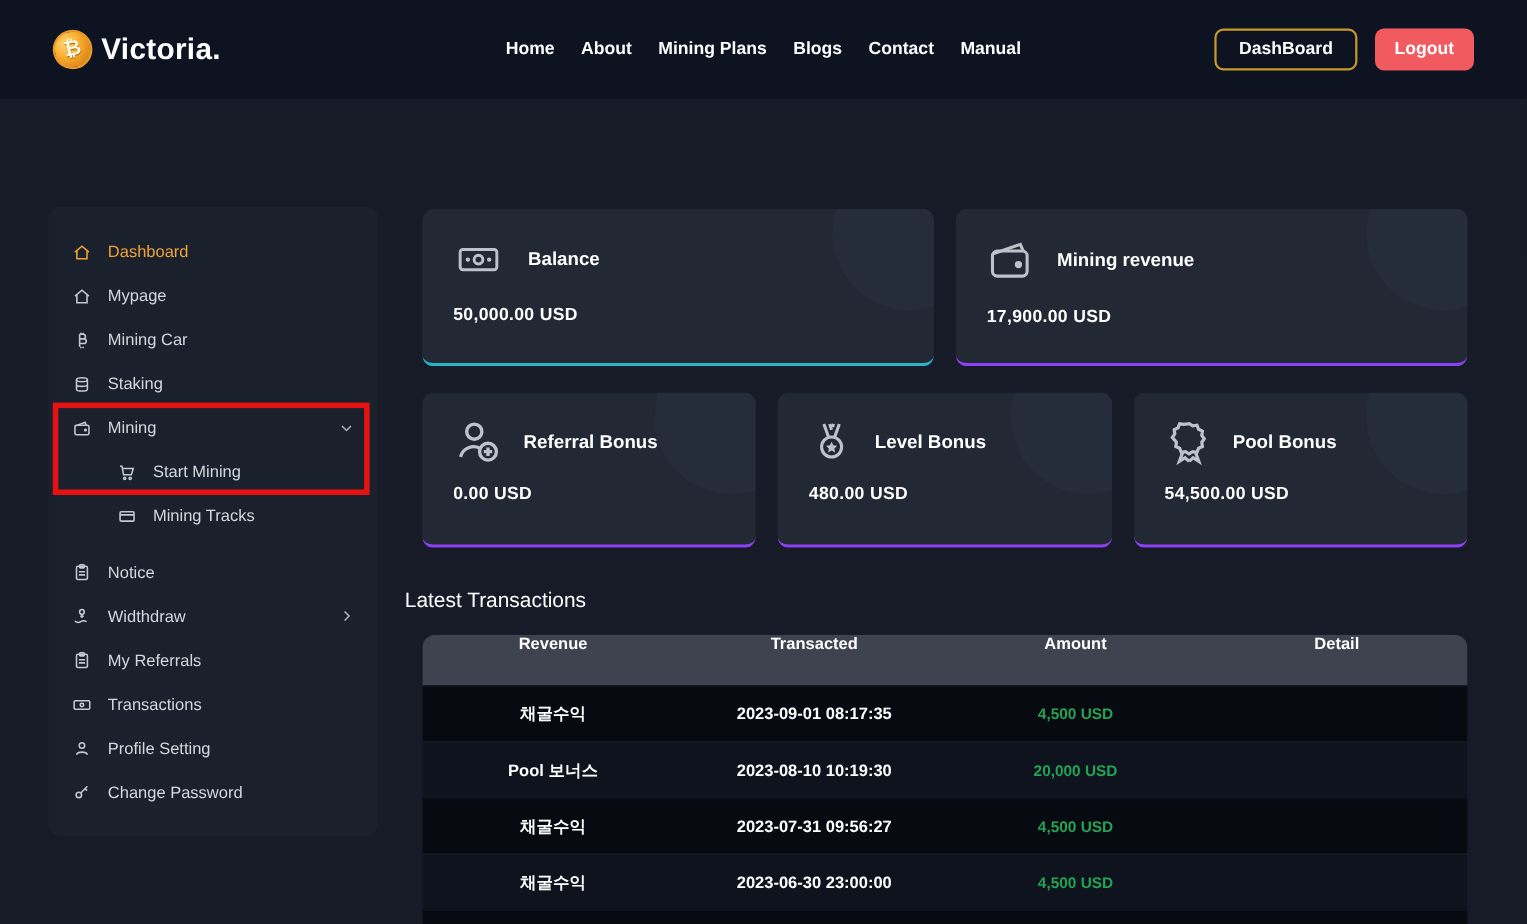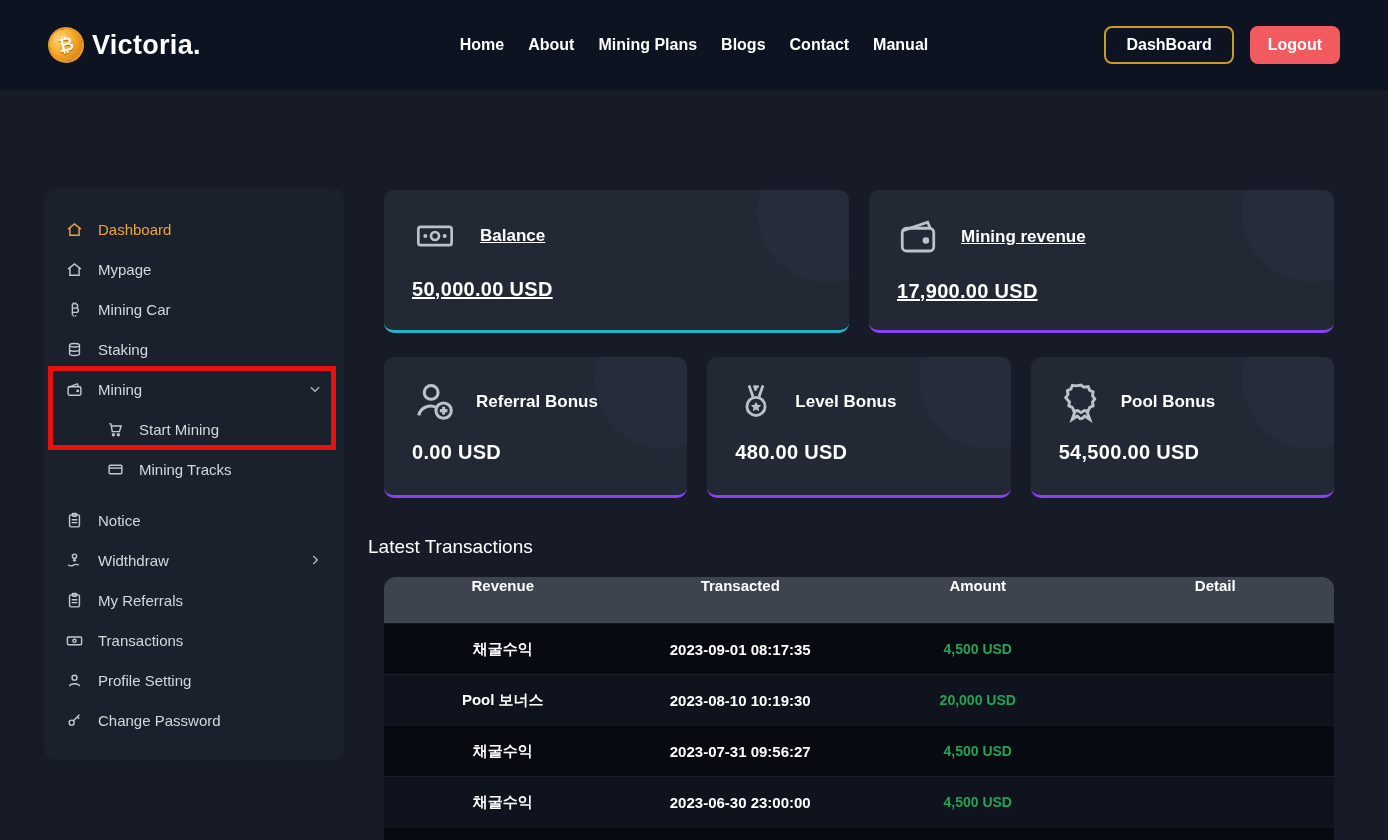--- a/index.html
+++ b/index.html
@@ -37,32 +37,32 @@
   .side-item.indent { padding-left:62px; }
   .side-item .chev { margin-left:auto; margin-right:22px; color:#aeb3bb; display:flex; }
   .gap-after { margin-bottom:11px; }
 
   
   .annotation-box { position:absolute; left:48px; top:366px; width:288px; height:84px;
     border:5px solid #e51211; z-index:50; pointer-events:none; }
 
   
   .cards-row1 { position:absolute; left:384px; top:190px; width:950px; height:143px;
-    display:grid; grid-template-columns:1fr 1fr; gap:20px;text-decoration:underline; }
+    display:grid; grid-template-columns:1fr 1fr; gap:20px; }
   .cards-row2 { position:absolute; left:384px; top:357px; width:950px; height:141px;
     display:grid; grid-template-columns:1fr 1fr 1fr; gap:20px; }
   .card { position:relative; background:#222834; border-radius:10px; overflow:hidden;
     border-bottom:3px solid #8b41f6; padding:26px 28px 0 28px; }
   .card.teal { border-bottom-color:#29b4c6; }
   .card::before { content:""; position:absolute; top:-48px; right:-48px; width:140px; height:140px;
     border-radius:50%; background:#2a313f; opacity:.55; }
   .card-head { display:flex; align-items:center; gap:22px; }
   .card-head .cic { color:#bdc2ca; display:flex; }
   .card-title { font-size:17px; font-weight:bold; }
-  .card-value { font-size:20px; font-weight:bold; margin-top:22px; letter-spacing:.3px; }
+  .card-value { font-size:16px; font-weight:bold; margin-top:22px; letter-spacing:.3px; }
   .cards-row2 .card { padding-top:22px; }
   .cards-row2 .card-head { gap:18px; }
   .cards-row2 .card-value { margin-top:16px; }
 
   
   .lt-title { position:absolute; left:368px; top:536px; font-size:19px; font-weight:normal; }
   .tx-table { position:absolute; left:384px; top:577px; width:950px; border-radius:12px 12px 0 0; overflow:hidden; }
   .tx-head { display:flex; background:#3d4450; height:46px; align-items:flex-start; }
   .tx-head .th { width:25%; text-align:center; font-size:15px; font-weight:bold; color:#fff; }
   .tx-row { display:flex; height:51px; align-items:center; background:#0e131d; border-top:1px solid rgba(255,255,255,.05); }

